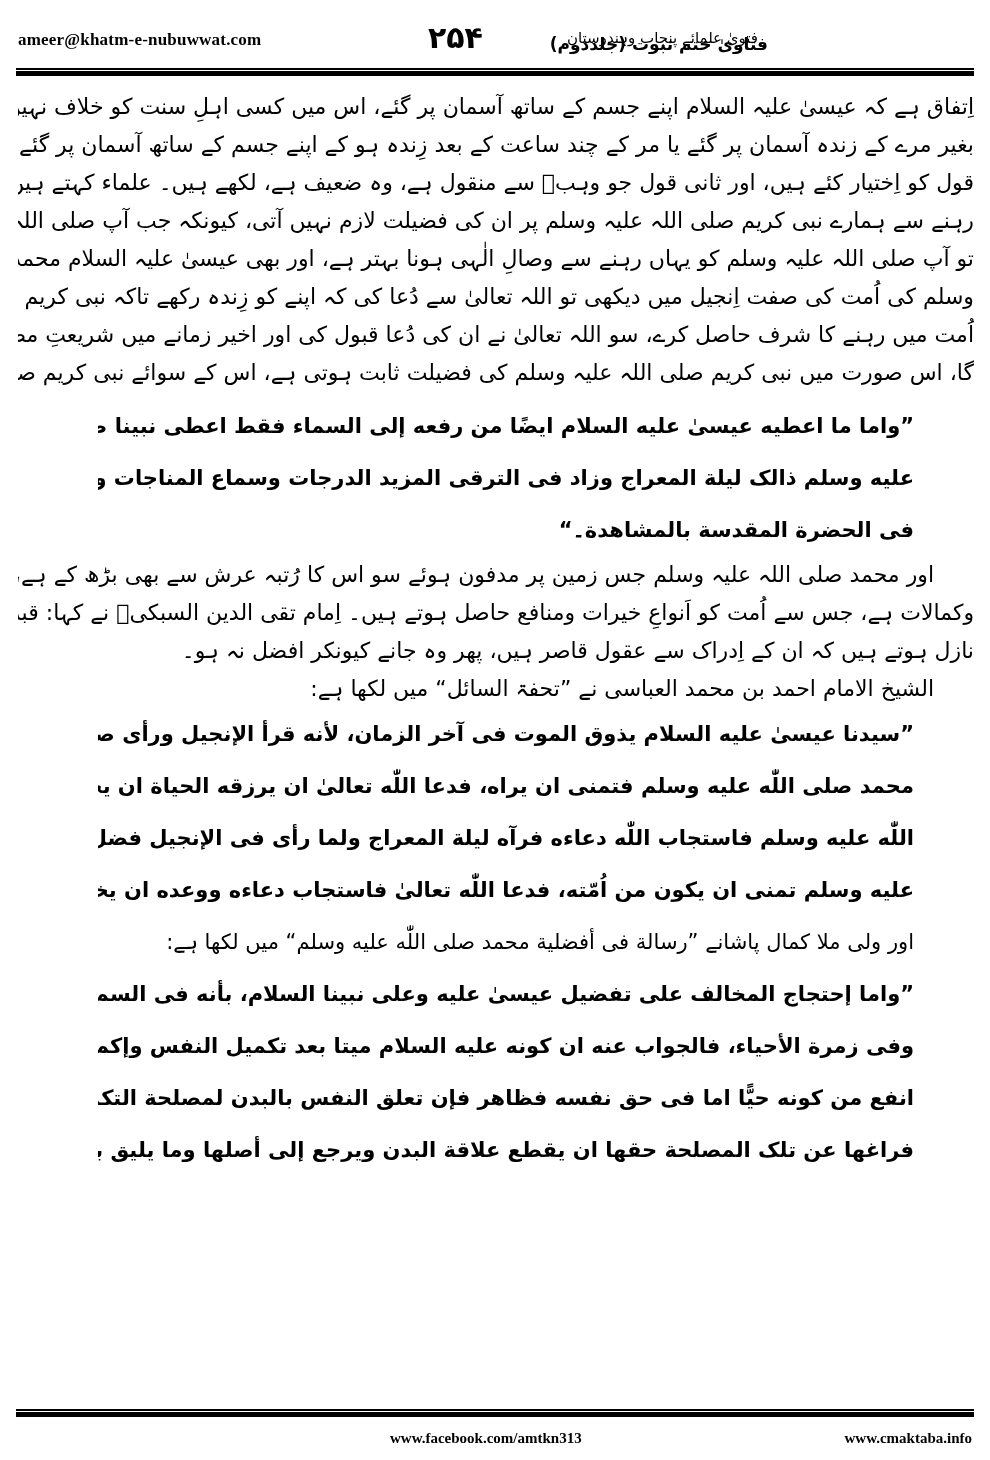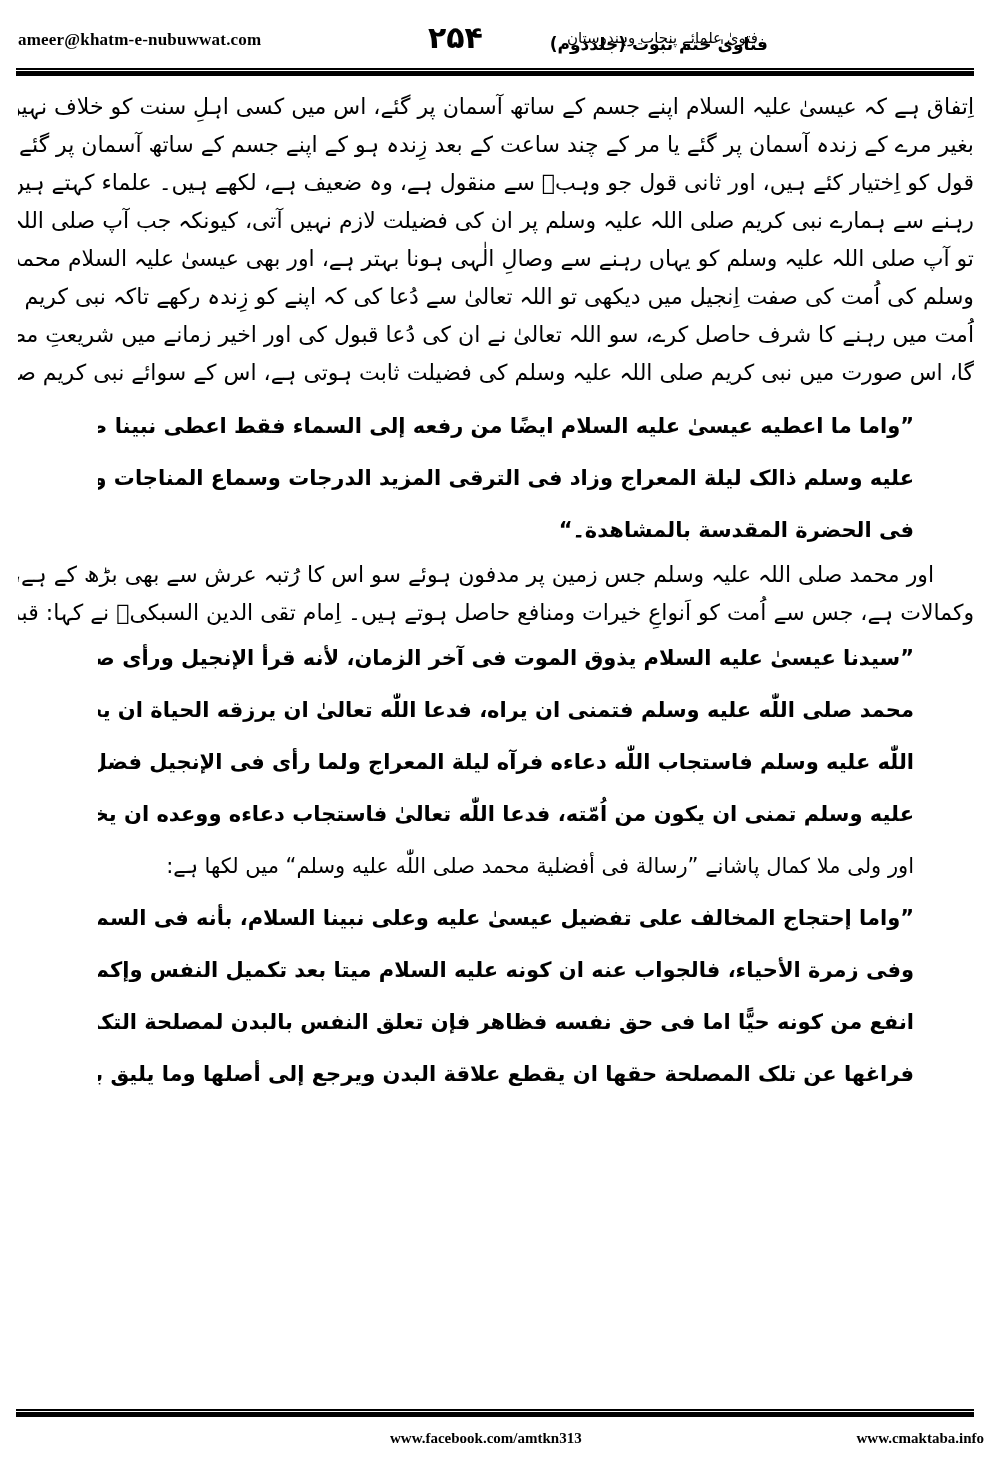--- a/index.html
+++ b/index.html
@@ -140,22 +140,26 @@
 
   <div style="margin-top:8px;">
     <div class="quote">”واما ما اعطیه عیسیٰ علیه السلام ایضًا من رفعه إلی السماء فقط اعطی نبینا صلی اللّٰه</div>
     <div class="quote">علیه وسلم ذالک لیلة المعراج وزاد فی الترقی المزید الدرجات وسماع المناجات والخلوة</div>
     <div class="quote last">فی الحضرة المقدسة بالمشاهدة۔“</div>
   </div>
 
   <div>
     <div class="line" style="padding-right:40px;">اور محمد صلی اللہ علیہ وسلم جس زمین پر مدفون ہوئے سو اس کا رُتبہ عرش سے بھی بڑھ کے ہے، اور مدینہ منوّرہ مہبط برکات</div>
     <div class="line">وکمالات ہے، جس سے اُمت کو اَنواعِ خیرات ومنافع حاصل ہوتے ہیں۔ اِمام تقی الدین السبکیؒ نے کہا: قبر شریف پر کمالات اس قدر</div>
+    <div class="line last">نازل ہوتے ہیں کہ ان کے اِدراک سے عقول قاصر ہیں، پھر وہ جانے کیونکر افضل نہ ہو۔</div>
   </div>
 
+  <div>
+    <div class="line last" style="padding-right:40px;">الشیخ الامام احمد بن محمد العباسی نے ”تحفۃ السائل“ میں لکھا ہے:</div>
+  </div>
 
   <div>
     <div class="quote">”سیدنا عیسیٰ علیه السلام یذوق الموت فی آخر الزمان، لأنه قرأ الإنجیل ورأی صفة</div>
     <div class="quote">محمد صلی اللّٰه علیه وسلم فتمنی ان یراه، فدعا اللّٰه تعالیٰ ان یرزقه الحیاة ان یخرج محمد صلی</div>
     <div class="quote">اللّٰه علیه وسلم فاستجاب اللّٰه دعاءه فرآه لیلة المعراج ولما رأی فی الإنجیل فضل اُمّته صلی اللّٰه</div>
     <div class="quote">علیه وسلم تمنی ان یکون من اُمّته، فدعا اللّٰه تعالیٰ فاستجاب دعاءه ووعده ان یخرج فی هذه</div>
   </div>
 
   <div>
     <div class="quote last" style="font-weight:normal;">اور ولی ملا کمال پاشانے ”رسالة فی أفضلیة محمد صلی اللّٰه علیه وسلم“ میں لکھا ہے:</div>
@@ -167,13 +171,13 @@
     <div class="quote">انفع من کونه حیًّا اما فی حق نفسه فظاهر فإن تعلق النفس بالبدن لمصلحة التکمیل فبعد</div>
     <div class="quote">فراغها عن تلک المصلحة حقها ان یقطع علاقة البدن ویرجع إلی أصلها وما یلیق بشأنها من</div>
   </div>
 </div>
 
 <div class="rule-thin" style="top:1409px;"></div>
 <div class="rule-thick" style="top:1412px;"></div>
 
 <span class="footer-link" style="left:18px;margin-top:30px;">www.amtkn.com</span>
 <span class="footer-link" style="left:390px;">www.facebook.com/amtkn313</span>
-<span class="footer-link" style="right:6px;">www.cmaktaba.info</span>
+<span class="footer-link" style="right:18px;">www.cmaktaba.info</span>
 
 </body></html>

